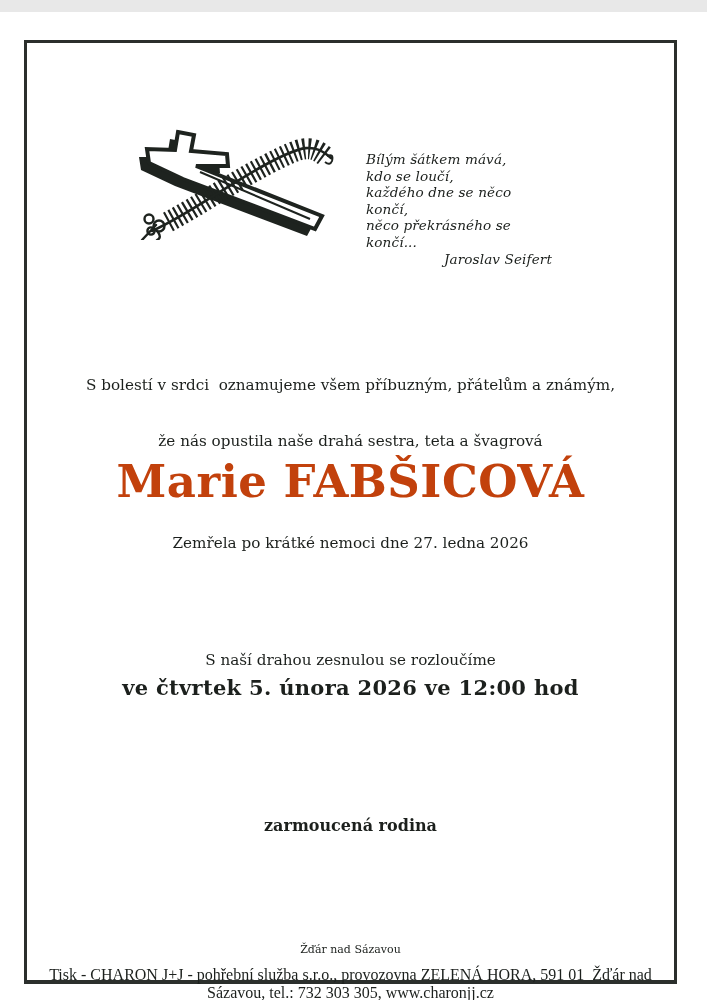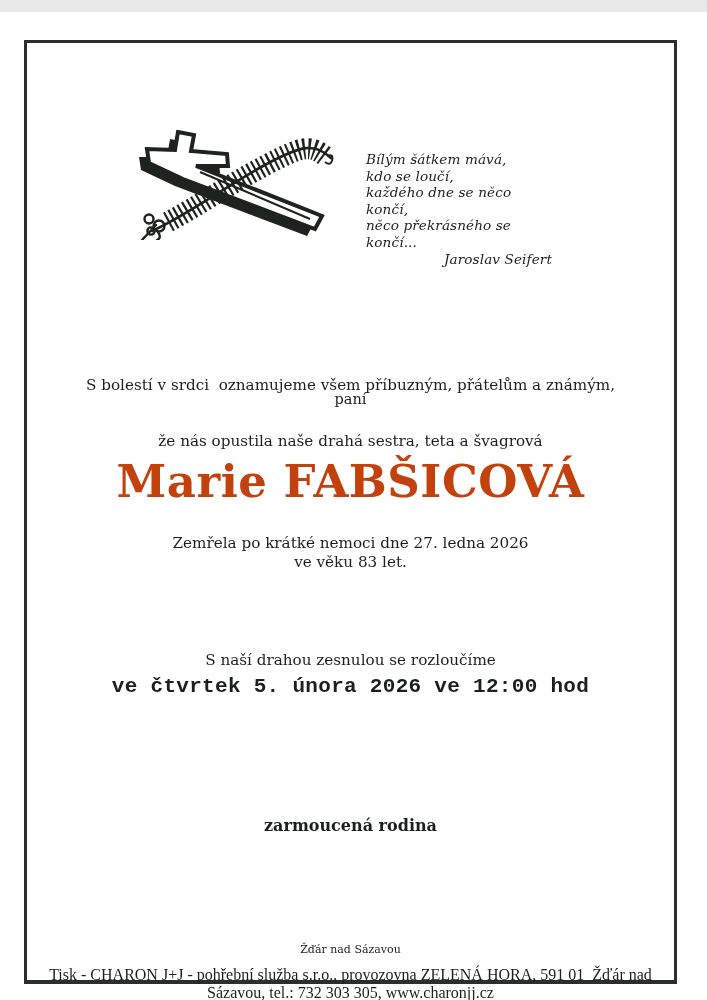--- a/index.html
+++ b/index.html
@@ -37,21 +37,21 @@
     text-align:center;
   }
   .announce{ top:327px;font-size:15.2px;line-height:18.6px; white-space:pre-wrap; }
   .salutation{ top:379px;font-size:14.5px; }
   .name{
     top:444px;font-size:45px;font-weight:bold;line-height:1.15;
     letter-spacing:0.5px;color:#c2410c;
   }
   .death{ top:522px;font-size:15.2px;line-height:19px; }
   .farewell-intro{ top:639px;font-size:15.2px; }
-  .farewell-date{ top:663px;font-size:21px;font-weight:bold;letter-spacing:0.3px;font-family:Liberation Mono, monospace; }
+  .farewell-date{ top:663px;font-size:21px;font-weight:bold;letter-spacing:0.3px; }
   .venue{ top:704px;font-size:15.2px; }
   .signature{ top:804px;font-size:16px;font-weight:bold; }
   .city{ top:931px;font-size:11px; }
   .print{
     top:954px;font-size:16px;
     font-family:"Liberation Serif", serif;
     white-space:pre-wrap;
   }
 </style>
 </head>
@@ -89,27 +89,25 @@
     <div>každého dne se něco končí,</div>
     <div>něco překrásného se končí...</div>
     <div class="author">Jaroslav Seifert</div>
   </div>
 
   <div class="cblock announce">
     <div>S bolestí v srdci  oznamujeme všem příbuzným, přátelům a známým,</div>
     <div>že nás opustila naše drahá sestra, teta a švagrová</div>
   </div>
 
-  <div class="cblock salutation">paní</div>
 
   <div class="cblock name">Marie FABŠICOVÁ</div>
 
   <div class="cblock death">
     <div>Zemřela po krátké nemoci dne 27. ledna 2026</div>
-    <div>ve věku 83 let.</div>
   </div>
 
   <div class="cblock farewell-intro">S naší drahou zesnulou se rozloučíme</div>
 
   <div class="cblock farewell-date">ve čtvrtek 5. února 2026 ve 12:00 hod</div>
 
 
   <div class="cblock signature">zarmoucená rodina</div>
 
   <div class="cblock city">Žďár nad Sázavou</div>

